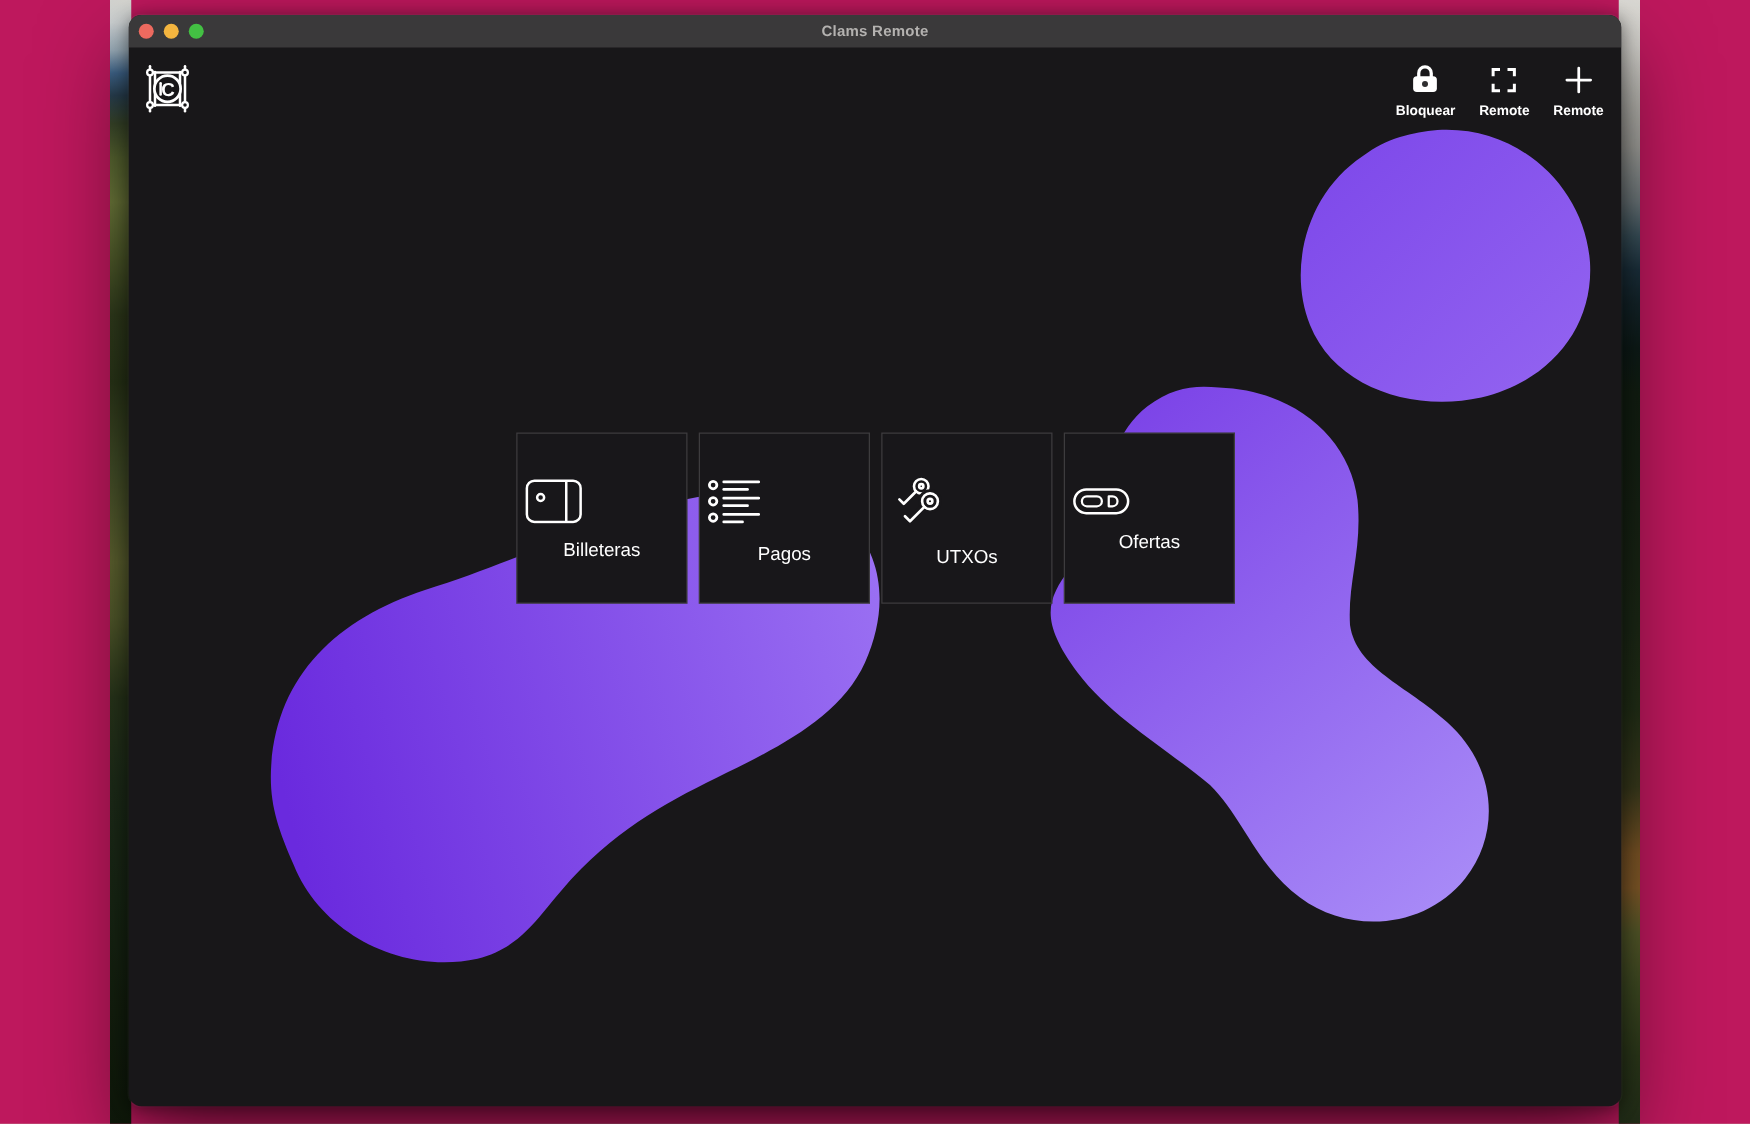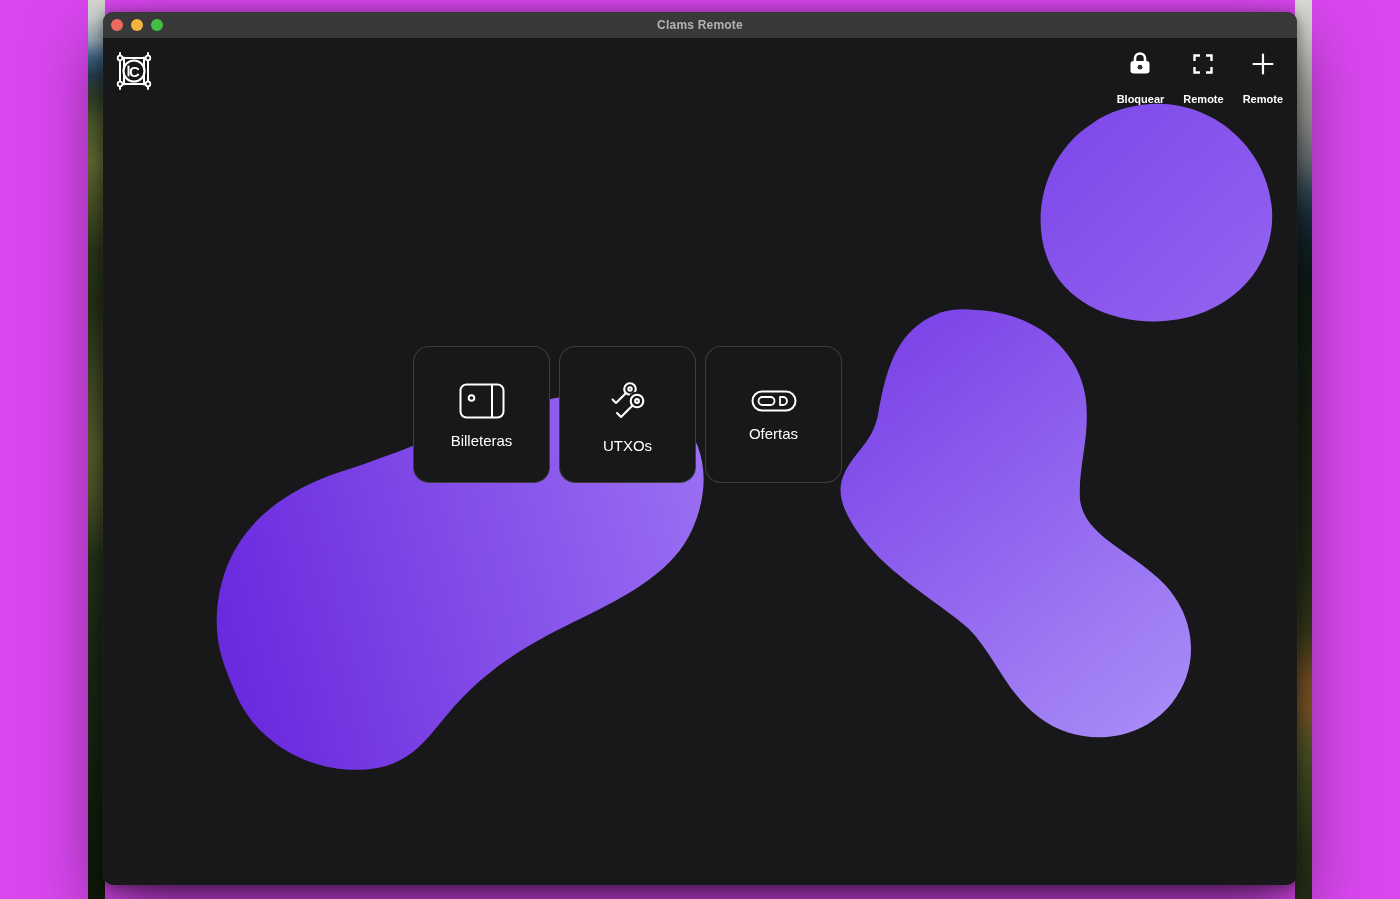--- a/index.html
+++ b/index.html
@@ -1,42 +1,42 @@
 <!DOCTYPE html>
 <html><head>
 <meta charset="utf-8">
 <style>
   html,body{margin:0;padding:0;width:1400px;height:899px;overflow:hidden;
     font-family:"Liberation Sans",sans-serif;background:#cac3b5;}
-  .desktop{position:absolute;inset:0;background:#d946ef;}
+  .desktop{position:absolute;inset:0;background:#be185d;}
   .wp{position:absolute;top:0;bottom:0;width:17px;}
   .wp-left{left:88px;background:linear-gradient(#d7d7d2 0%,#cfd3d4 2%,#9db0bd 4.5%,#41688f 6.5%,#2b4355 8.5%,#3c4a2c 11%,#5c6a33 14%,#707c3c 18%,#535f2c 23%,#333f1e 28%,#2c3819 34%,#47522a 42%,#656a33 50%,#58602e 55%,#2c3a1d 62%,#20301b 70%,#1a2a16 80%,#15220f 90%,#101b0b 100%);}
   .wp-right{left:1295px;background:linear-gradient(#dedcd7 0%,#d4d2cd 4%,#bcbab4 9%,#a7a6a1 13%,#6f7a7e 18%,#3c545f 21%,#1d3340 24%,#15262c 27%,#0f1d1a 31%,#132013 35%,#182415 45%,#1d2a17 55%,#243118 63%,#3c3d1e 70%,#845a28 76%,#8a5f2b 79%,#5a5e2c 83%,#424e24 88%,#2f3c1c 94%,#25311a 100%);}
   .window{position:absolute;left:103px;top:12px;width:1194px;height:873px;border-radius:10px;
     overflow:hidden;background:#181719;
     box-shadow:0 30px 70px rgba(0,0,0,.55),0 2px 14px rgba(0,0,0,.45),0 0 0 1px rgba(255,255,255,.06);}
   .titlebar{height:26px;background:#3a393a;position:relative;display:flex;align-items:center;justify-content:center;}
   .lights{position:absolute;left:8px;top:7px;display:flex;gap:8px;}
   .light{width:12px;height:12px;border-radius:50%;border:none;padding:0;cursor:pointer;}
   .l-close{background:#ed6a5f;}
   .l-min{background:#f4b53f;}
   .l-zoom{background:#43c043;}
   .title{font-size:12px;font-weight:bold;color:#b4b2b0;letter-spacing:.2px;}
   .content{position:relative;height:847px;}
   .blobs{position:absolute;inset:0;display:block;}
   .logo{position:absolute;left:10px;top:12px;width:42px;height:42px;background:none;border:none;padding:0;cursor:pointer;}
   .actions{position:absolute;top:12px;right:12px;display:flex;gap:15px;}
-  .action{display:flex;flex-direction:column;align-items:center;gap:17px;background:none;border:none;
+  .action{display:flex;flex-direction:column;align-items:center;gap:7px;background:none;border:none;
     color:#fff;padding:0 2px;cursor:pointer;}
   .action .ic{height:26px;display:flex;align-items:flex-end;justify-content:center;}
   .action .lbl{font-size:11px;font-weight:700;color:#fff;font-family:"Liberation Sans",sans-serif;}
   .grid{position:absolute;left:310px;top:308px;display:grid;grid-template-columns:repeat(4,137px);
     grid-auto-rows:137px;column-gap:9px;row-gap:8px;}
-  .tile{background:#18171a;border:1px solid rgba(255,255,255,.16);border-radius:16px;
-    display:flex;flex-direction:column;align-items:center;justify-content:center;gap:13px;
+  .tile{background:#18171a;border:1px solid rgba(255,255,255,.16);border-radius:0;
+    display:flex;flex-direction:column;justify-content:center;gap:13px;
     padding-top:4px;color:#fff;cursor:pointer;}
   .tile .lbl{font-size:15px;color:#fff;font-family:"Liberation Sans",sans-serif;}
   .tico{display:block;}
 </style>
 </head>
 <body>
 
 <div class="desktop">
   <div class="wp wp-left"></div>
   <div class="wp wp-right"></div>
@@ -128,20 +128,34 @@
 
         <button class="tile">
           <svg class="tico" width="46" height="36" viewBox="0 0 46 36" fill="none" stroke="#fff" stroke-width="2" stroke-linecap="round" stroke-linejoin="round">
             <rect x="1.5" y="1.5" width="43" height="33" rx="6"></rect>
             <line x1="33" y1="2.5" x2="33" y2="33.5"></line>
             <circle cx="12.5" cy="15" r="2.8"></circle>
           </svg>
           <span class="lbl">Billeteras</span>
         </button>
 
+        <button class="tile">
+          <svg class="tico" width="42" height="41" viewBox="0 0 42 41" fill="none" stroke="#fff" stroke-width="2.2" stroke-linecap="round">
+            <circle cx="4.5" cy="7" r="3"></circle>
+            <circle cx="4.5" cy="20" r="3"></circle>
+            <circle cx="4.5" cy="33" r="3"></circle>
+            <line x1="13" y1="4.5" x2="41" y2="4.5"></line>
+            <line x1="13" y1="10.5" x2="32" y2="10.5"></line>
+            <line x1="13" y1="17.5" x2="41" y2="17.5"></line>
+            <line x1="13" y1="23.5" x2="32" y2="23.5"></line>
+            <line x1="13" y1="30.5" x2="41" y2="30.5"></line>
+            <line x1="13" y1="36.5" x2="28" y2="36.5"></line>
+          </svg>
+          <span class="lbl">Pagos</span>
+        </button>
 
         <button class="tile">
           <svg class="tico" width="46" height="46" viewBox="0 0 46 46" fill="none" stroke-linecap="round" stroke-linejoin="round">
             <g stroke="#fff" stroke-width="2.1">
               <circle cx="25" cy="11" r="5.8"></circle>
               <circle cx="25" cy="11" r="1.7"></circle>
               <path d="M20.8 15.2 L11 25 L7.5 21.5"></path>
             </g>
             <g stroke="#18171a" stroke-width="6.5">
               <circle cx="32" cy="23" r="6.3"></circle>

